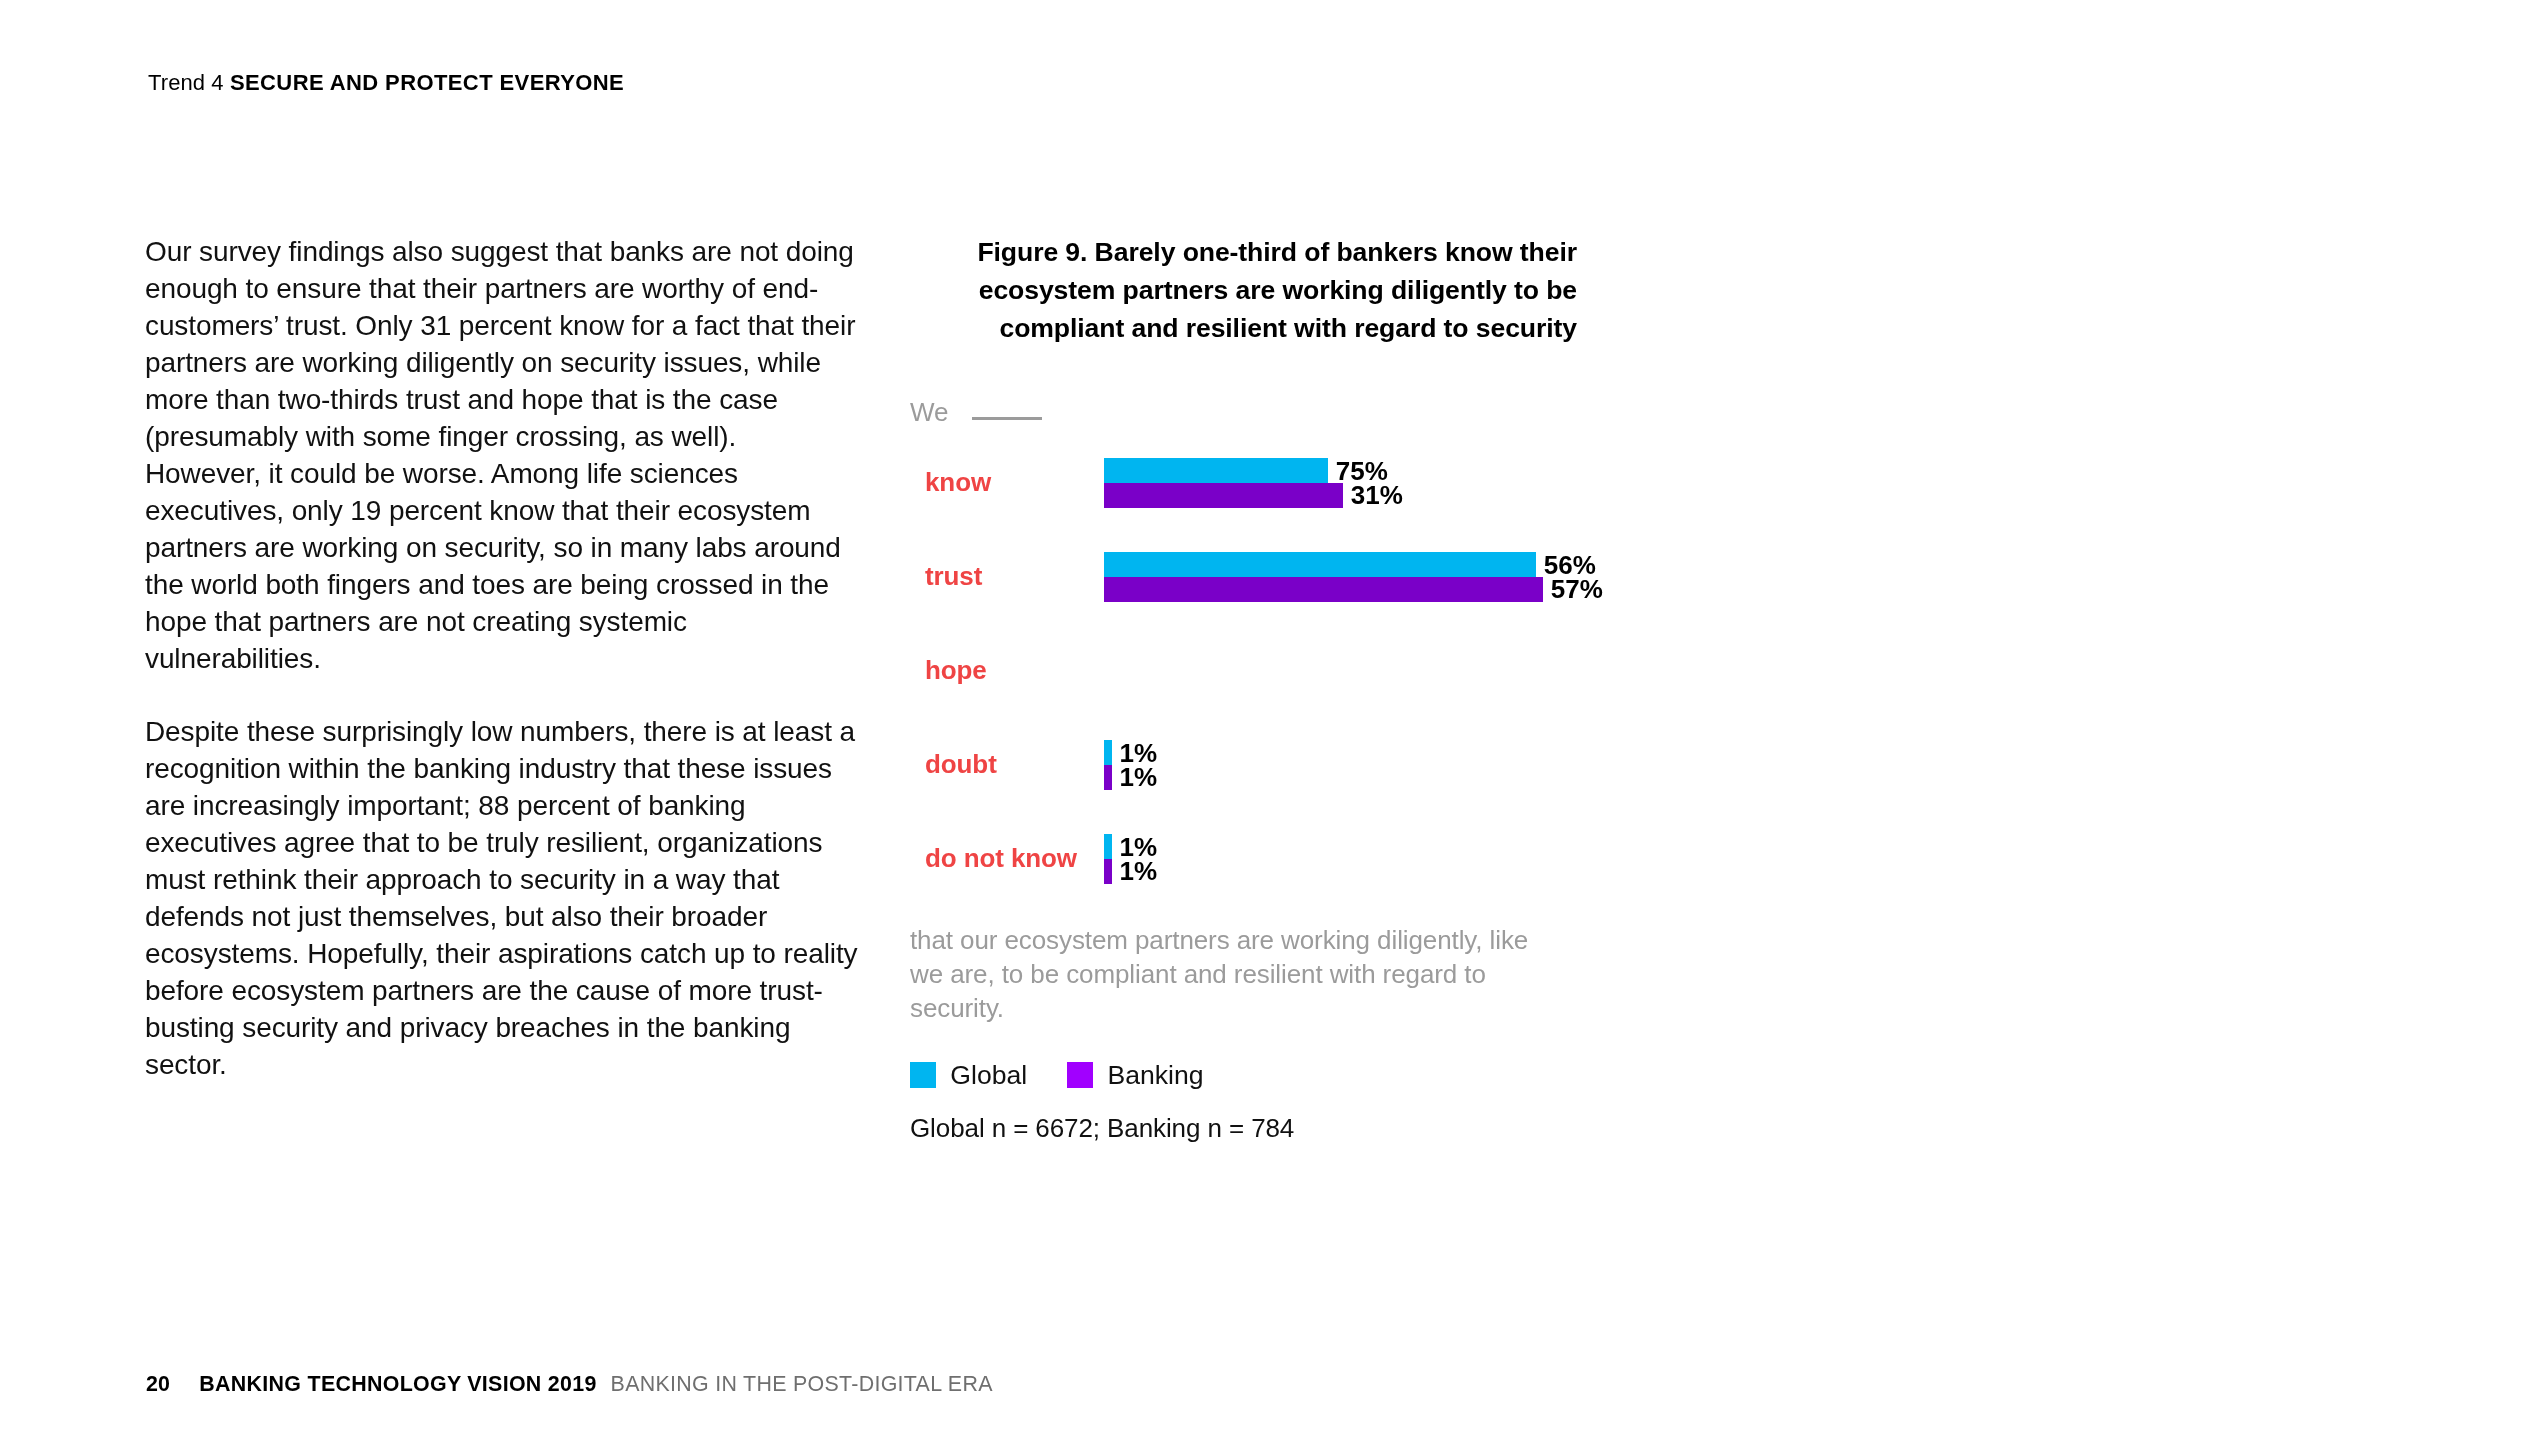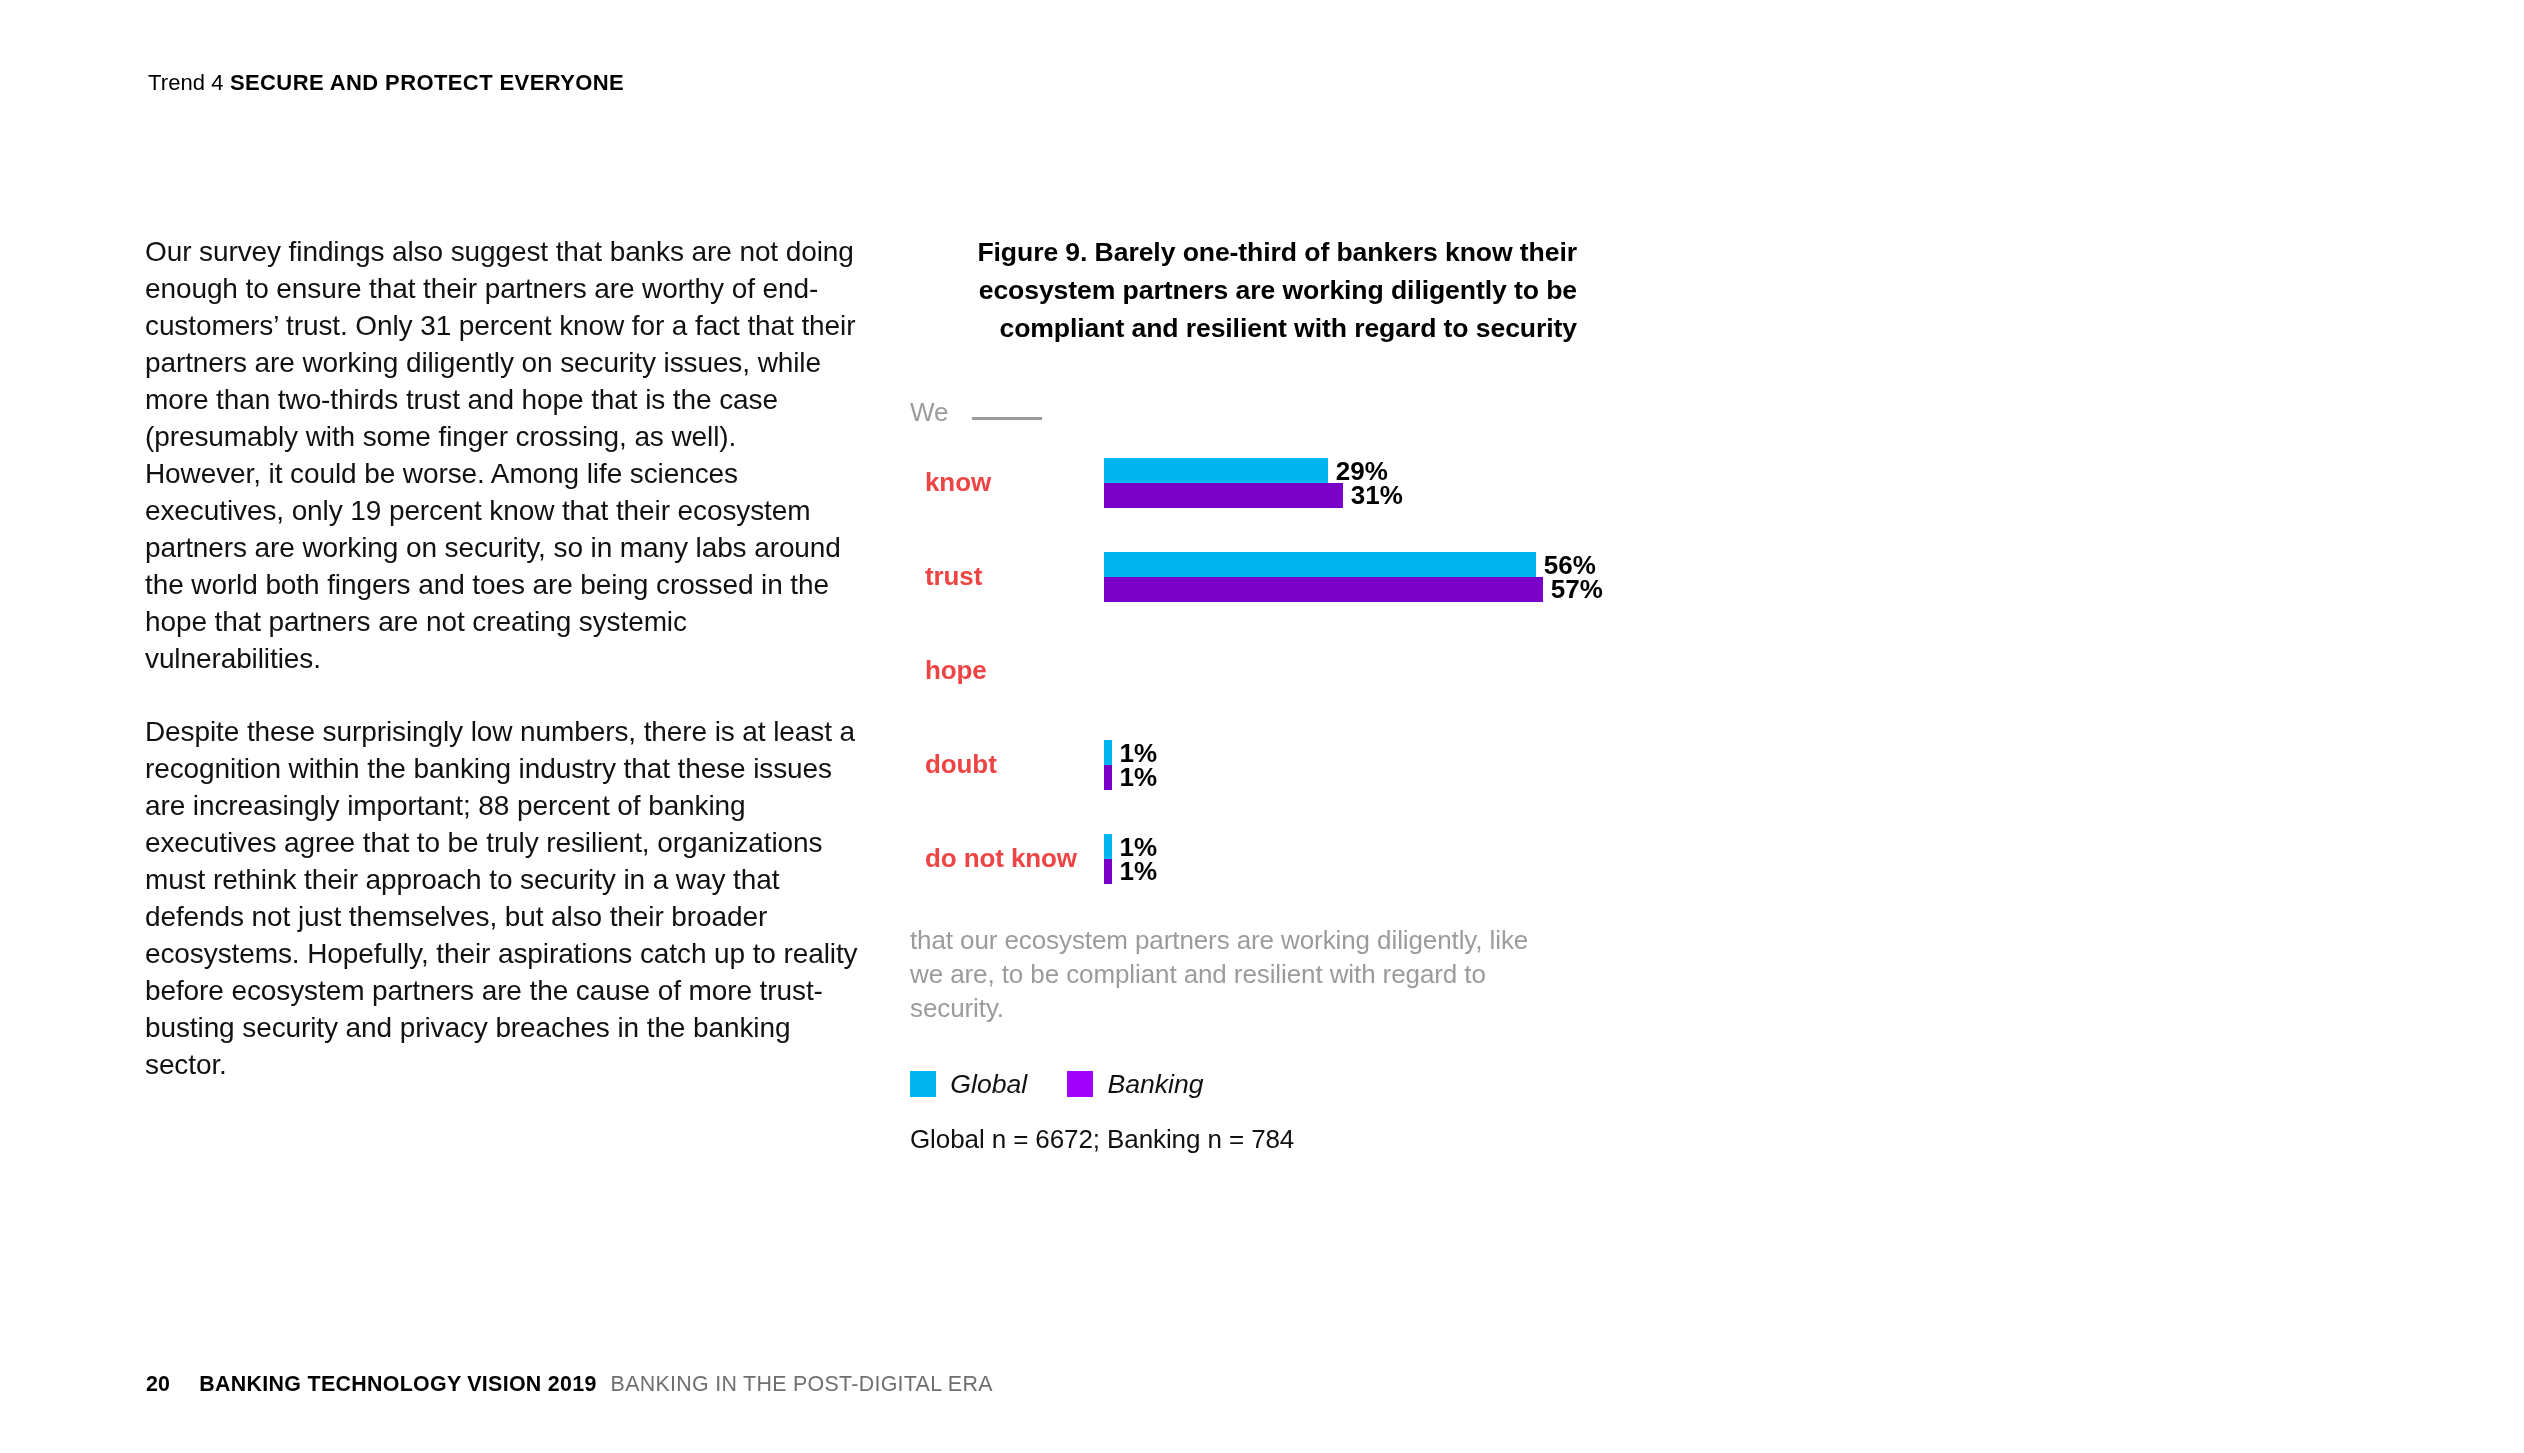--- a/index.html
+++ b/index.html
@@ -151,25 +151,24 @@
     margin-top: 5.2px;
     font-size: 26px;
     line-height: 34px;
     color: #9b9b9b;
     width: 654px;
     letter-spacing: -0.1px;
   }
 
   
   .legend {
-    margin-top: 46px;
+    margin-top: 35px;
     display: flex;
-    align-items: flex-start;
+    align-items: center;
     height: 30px;
-    font-style: italic;
   }
   .legend-item {
     display: flex;
     align-items: center;
     margin-right: 40px;
   }
   .legend-swatch {
     width: 26px;
     height: 26px;
     display: inline-block;
@@ -233,21 +232,21 @@
     <span class="stem-word">We</span>
     <span class="stem-rule"></span>
   </div>
 
   <div class="chart" id="chart" style="height: 470px;">
       <div class="chart-row" style="top: 0px;">
         <div class="row-label">know</div>
         <div class="bars">
           <div class="bar-line global">
             <span class="bar global" style="width: 224px; background: rgb(0, 181, 240);"></span>
-            <span class="bar-value">29%</span>
+            <span class="bar-value">75%</span>
           </div>
           <div class="bar-line banking">
             <span class="bar banking" style="width: 239px; background: rgb(122, 0, 200);"></span>
             <span class="bar-value">31%</span>
           </div>
         </div>
       </div>
       <div class="chart-row" style="top: 94px;">
         <div class="row-label">trust</div>
         <div class="bars">

